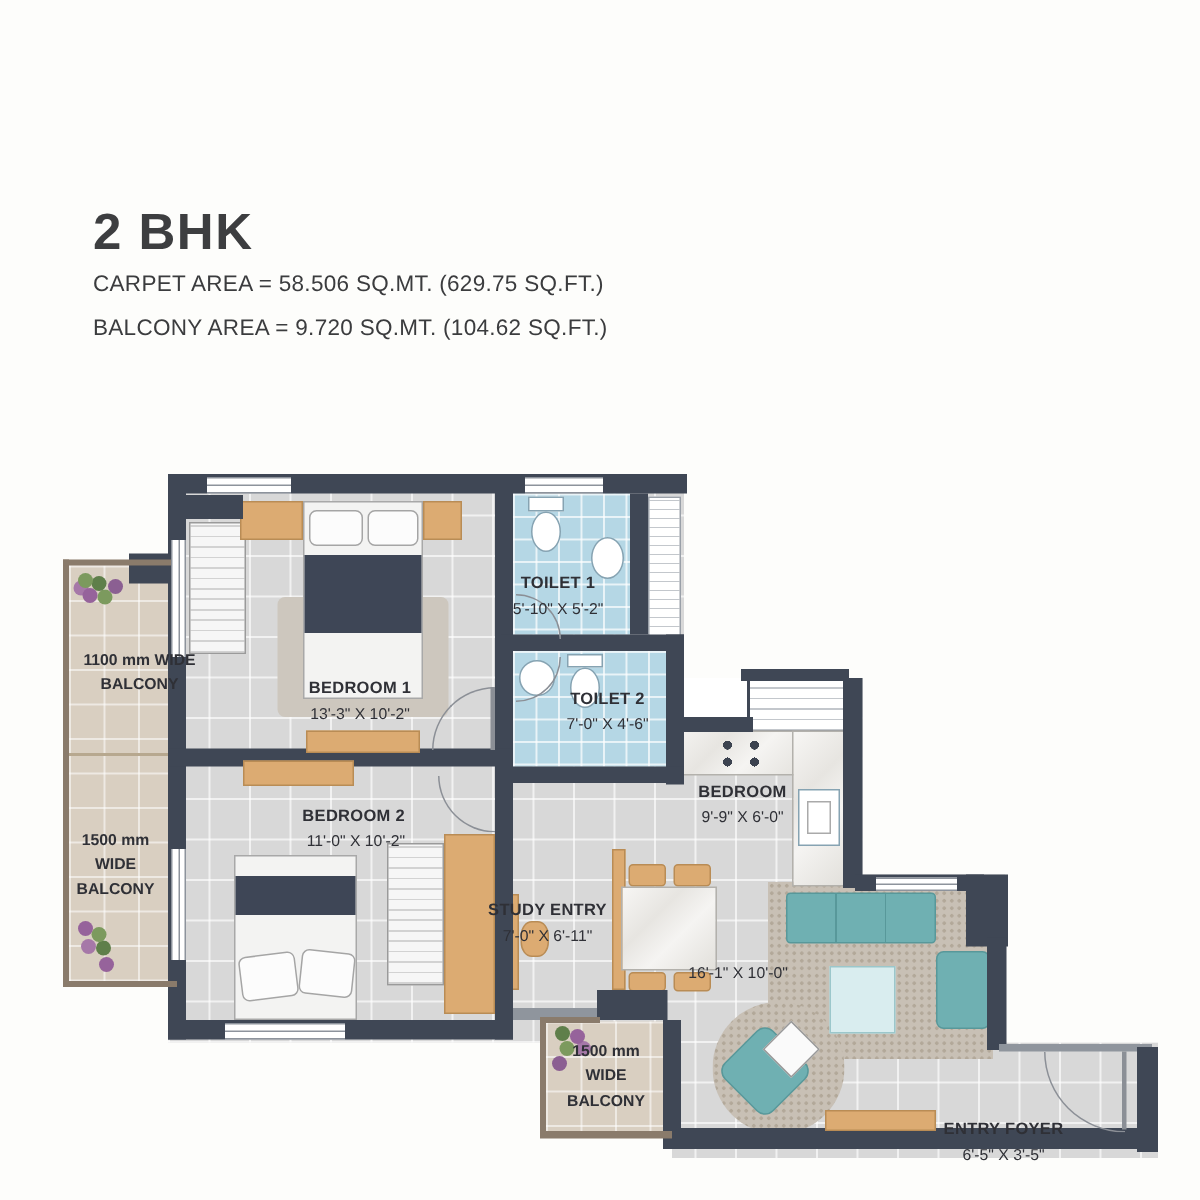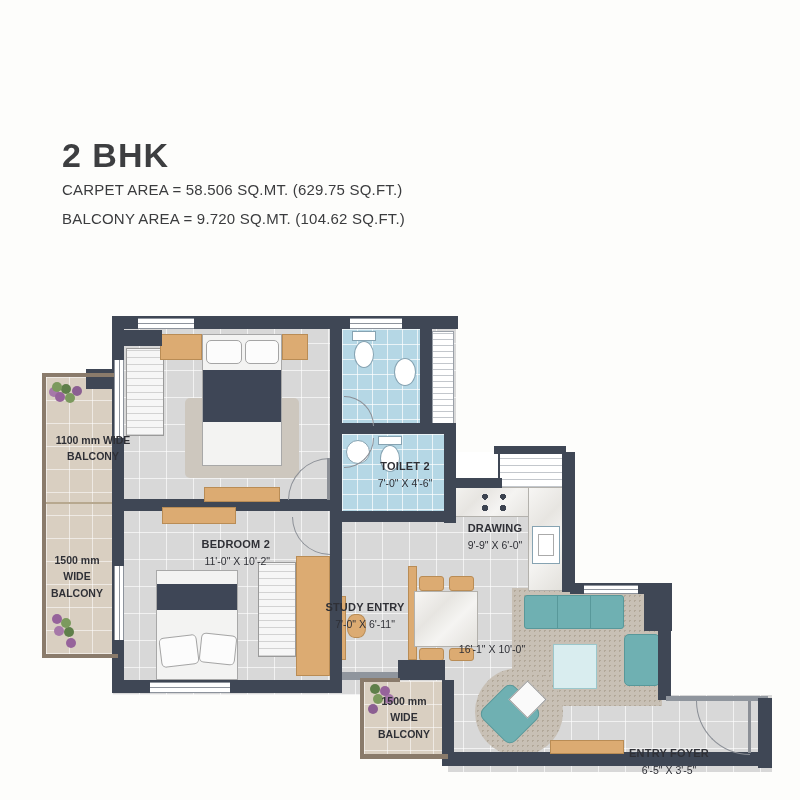--- a/index.html
+++ b/index.html
@@ -157,30 +157,38 @@
   <div class="abs arc" style="left:292px;top:517px;width:38px;height:38px;border-right:none;border-top:none;border-radius:0 0 0 100%;"></div>
   <div class="abs arc" style="left:344px;top:396px;width:30px;height:30px;border-left:none;border-bottom:none;border-radius:0 100% 0 0;"></div>
   <div class="abs arc" style="left:344px;top:438px;width:30px;height:30px;border-left:none;border-top:none;border-radius:0 0 100% 0;"></div>
   <div class="abs arc" style="left:696px;top:701px;width:54px;height:54px;border-right:none;border-top:none;border-radius:0 0 0 100%;"></div>
   <div class="abs leaf" style="left:748px;top:701px;width:3px;height:52px;"></div>
 
   <div class="abs plant" style="left:52px;top:382px;background:#7c9a5e;box-shadow:9px 2px 0 #5f7f4a,3px 10px 0 #96639b,13px 11px 0 #7c9a5e,-3px 5px 0 #a678a8,20px 4px 0 #8b5f92;"></div>
   <div class="abs plant" style="left:52px;top:614px;background:#96639b;box-shadow:9px 4px 0 #7c9a5e,2px 12px 0 #a678a8,12px 13px 0 #5f7f4a,14px 24px 0 #96639b;"></div>
   <div class="abs plant" style="left:370px;top:684px;background:#5f7f4a;box-shadow:10px 2px 0 #96639b,3px 10px 0 #7c9a5e,14px 10px 0 #a678a8,-2px 20px 0 #8b5f92;"></div>
 
+  <div class="abs lbl" style="left:165px;top:451px;width:150px;">
+    <span class="nm">BEDROOM 1</span>
+    <span class="dm">13'-3" X 10'-2"</span>
+  </div>
   <div class="abs lbl" style="left:120px;top:536px;width:150px;text-align:right;">
     <span class="nm">BEDROOM 2</span>
     <span class="dm">11'-0" X 10'-2"</span>
   </div>
+  <div class="abs lbl" style="left:327px;top:381px;width:90px;">
+    <span class="nm">TOILET 1</span>
+    <span class="dm">5'-10" X 5'-2"</span>
+  </div>
   <div class="abs lbl" style="left:360px;top:458px;width:90px;">
     <span class="nm">TOILET 2</span>
     <span class="dm">7'-0" X 4'-6"</span>
   </div>
   <div class="abs lbl" style="left:445px;top:520px;width:100px;">
-    <span class="nm">DRAWING</span>
+    <span class="nm">BEDROOM</span>
     <span class="dm">9'-9" X 6'-0"</span>
   </div>
   <div class="abs lbl" style="left:290px;top:599px;width:150px;">
     <span class="nm">STUDY ENTRY</span>
     <span class="dm">7'-0" X 6'-11"</span>
   </div>
   <div class="abs lbl" style="left:392px;top:641px;width:200px;">
     <span class="dm">16'-1" X 10'-0"</span>
   </div>
   <div class="abs lbl" style="left:594px;top:745px;width:150px;">

